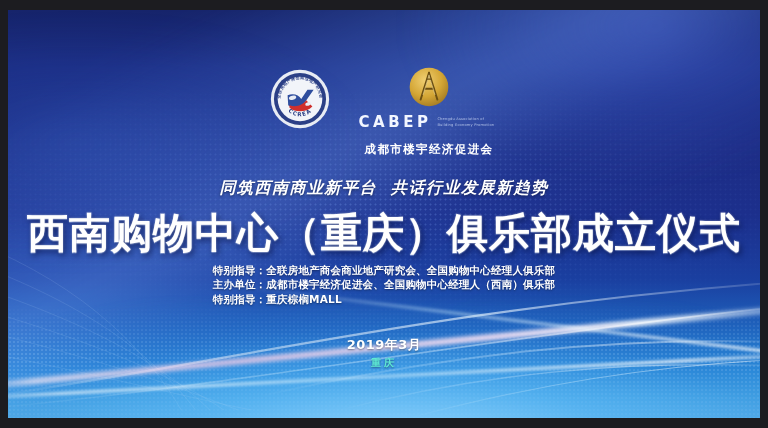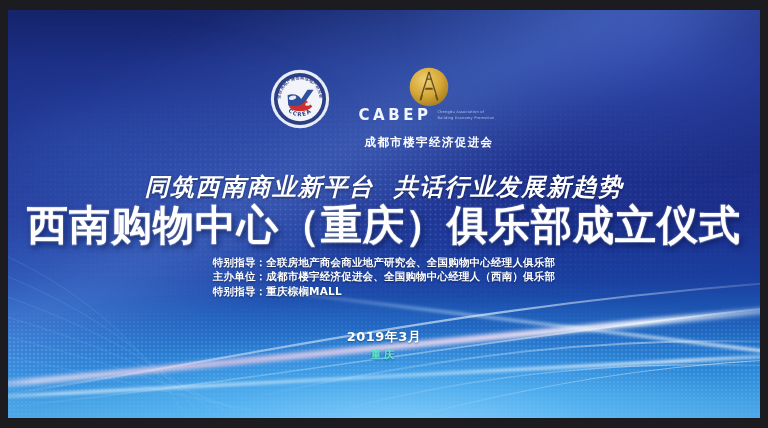--- a/index.html
+++ b/index.html
@@ -235,21 +235,21 @@
   }
   .cabep-mark {
     width: 42px;
     height: 42px;
     position: relative;
   }
   .cabep-wordrow {
     display: flex;
     align-items: center;
     gap: 6px;
-    margin-top: 0;
+    margin-top: 7px;
   }
   .cabep-word {
     font-family: "DejaVu Sans", "Liberation Sans", sans-serif;
     font-size: 15px;
     font-weight: 700;
     letter-spacing: 3.5px;
     color: #f2f6ff;
     line-height: 1;
   }
   .cabep-en {
@@ -267,32 +267,32 @@
     color: #ffffff;
     letter-spacing: 1.4px;
     margin-top: 14px;
     line-height: 1;
   }
 
   
   .subtitle {
     margin-top: 22px;
     font-family: "DejaVu Serif", "Liberation Serif", serif;
-    font-size: 24px;
+    font-size: 16px;
     font-weight: 700;
     font-style: italic;
     color: #ffffff;
     letter-spacing: 1.5px;
     white-space: pre;
     text-shadow: 0 1px 3px rgba(0,0,0,0.45);
   }
 
   
   .main-title {
-    margin-top: 1px;
+    margin-top: 13px;
     font-family: "DejaVu Sans", "Liberation Sans", sans-serif;
     font-size: 41px;
     font-weight: 700;
     color: #ffffff;
     letter-spacing: 1px;
     line-height: 1.05;
     white-space: nowrap;
     text-shadow:
       0 0 2px rgba(255,255,255,0.55),
       2px 3px 6px rgba(8,18,70,0.75),

